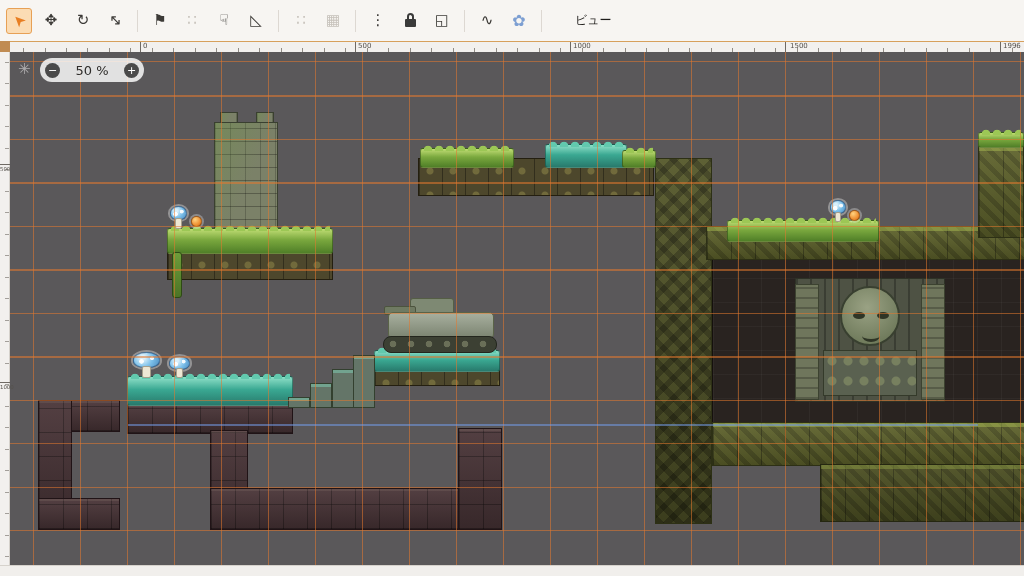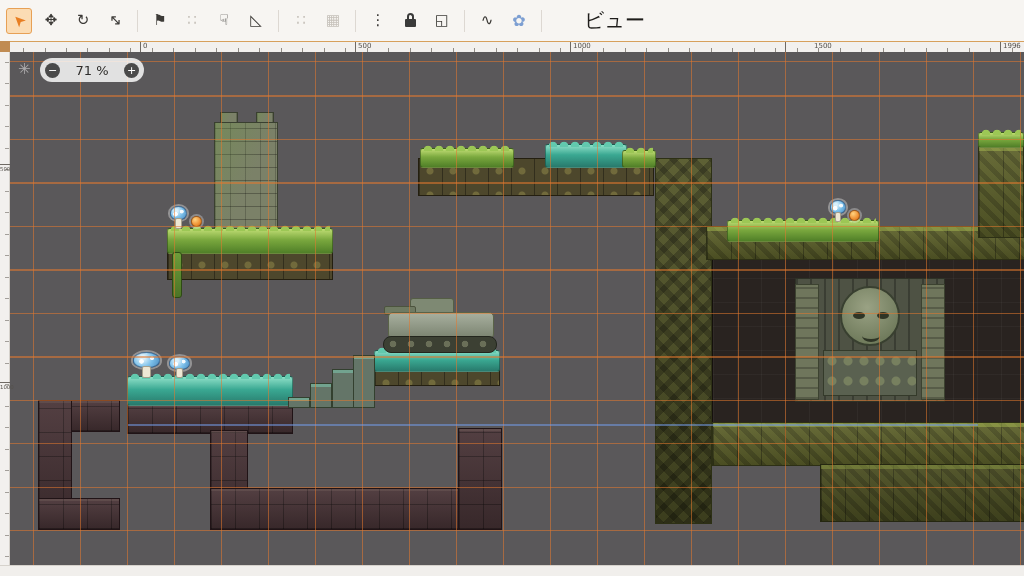--- a/index.html
+++ b/index.html
@@ -20,21 +20,21 @@
     display:flex;align-items:center;justify-content:center;
     color:#3c3a37;font-size:15px;line-height:1;cursor:default;
     border:1px solid transparent;box-sizing:border-box;
   }
   .tbtn.selected{background:#fbdcb4;border-color:#e7a055;color:#e87e22;}
   .tbtn.disabled{color:#c6c1ba;}
   .tbtn.blue{color:#7d9fd2;font-size:16px;}
   .rotm135{display:inline-block;transform:rotate(-135deg);}
   .rot45{display:inline-block;transform:rotate(45deg);}
   .sep{width:1px;height:22px;background:#ddd8d2;margin:0 6px;}
-  #view-menu{margin-left:28px;font-size:20px;color:#1f1d1b;padding:4px 8px;}
+  #view-menu{margin-left:19px;font-size:12px;color:#1f1d1b;padding:4px 8px;}
   
   .lockbody{width:11px;height:8px;background:#3a3a3a;border-radius:1px;position:relative;margin-top:5px;}
   .lockbody::before{content:"";position:absolute;top:-6px;left:2px;width:7px;height:7px;
     border:2px solid #3a3a3a;border-bottom:none;border-radius:4px 4px 0 0;box-sizing:border-box;}
   
   #ruler-corner{position:absolute;left:0;top:41px;width:10px;height:11px;background:#c08b52;z-index:35;}
   #ruler-top{
     position:absolute;left:10px;top:41px;width:1014px;height:11px;background:#f2f0ee;
     border-top:1px solid #d7a05c;box-sizing:border-box;z-index:35;
     background-image:repeating-linear-gradient(90deg,rgba(110,105,98,.75) 0 1px,transparent 1px 21.5px);
@@ -206,21 +206,21 @@
 
 <div id="ruler-corner"></div>
 <div id="ruler-top">
   <div class="rt-tick" style="left:130px"></div>
   <div class="rt-label" style="left:133px">0</div>
   <div class="rt-tick" style="left:345px"></div>
   <div class="rt-label" style="left:348px">500</div>
   <div class="rt-tick" style="left:560px"></div>
   <div class="rt-label" style="left:563px">1000</div>
   <div class="rt-tick" style="left:775px"></div>
-  <div class="rt-label" style="left:804px">1500</div>
+  <div class="rt-label" style="left:780px">1500</div>
   <div class="rt-tick" style="left:990px"></div>
   <div class="rt-label" style="left:993px">1996</div>
 </div>
 <div id="ruler-left">
   <div class="rl-tick" style="top:112px"></div>
   <div class="rl-label" style="top:114px">500</div>
   <div class="rl-tick" style="top:330px"></div>
   <div class="rl-label" style="top:332px">1000</div>
 </div>
 <div id="bottom-bar"></div>
@@ -313,16 +313,16 @@
   </div>
 
   <div id="guide-line"></div>
   <div id="grid-overlay"></div>
 </div>
 
 <div id="zoom-layer">
   <div id="grid-settings">✳</div>
   <div id="zoom-pill">
     <div class="zbtn">−</div>
-    <div id="zoom-label">71 %</div>
+    <div id="zoom-label">50 %</div>
     <div class="zbtn">+</div>
   </div>
 </div>
 
 </body></html>

